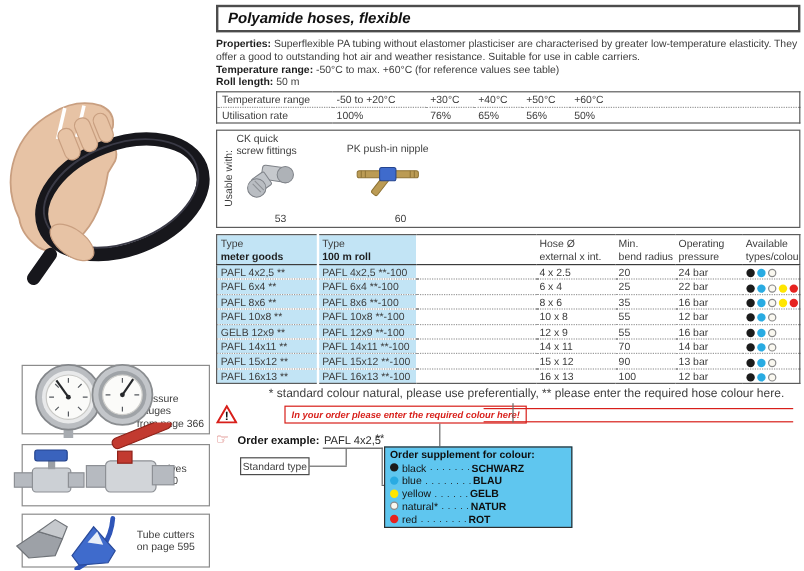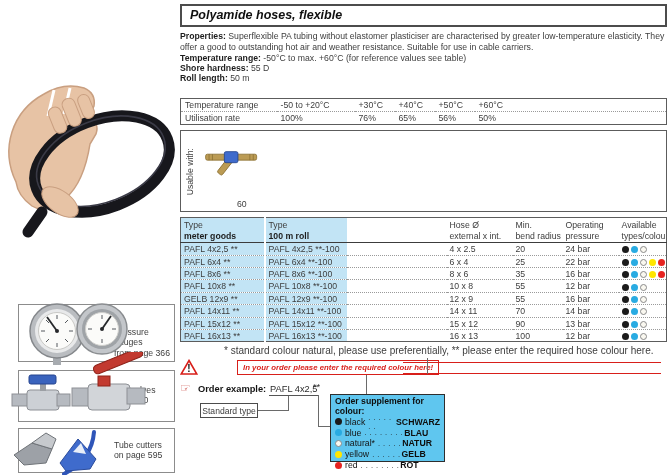--- a/index.html
+++ b/index.html
@@ -19,21 +19,21 @@
   
   #content { position: absolute; left: 180px; top: 0; width: 487px; }
   .title-box {
     margin-top: 4px; border: 2px solid #4c4c4c; padding: 2px 8px 3px;
     font-size: 12.5px; font-weight: bold; font-style: italic; color: #101010;
   }
   .props { margin-top: 4px; font-size: 8.7px; line-height: 1.24; color: #3d3d3d; }
   .props b, .spec b { color: #1d1d1d; }
   .spec { font-size: 8.7px; line-height: 1.18; }
   
-  .util-table { margin-top: 15px; width: 100%; border: 1.5px solid #5c5c5c; border-collapse: collapse; font-size: 8.7px; }
+  .util-table { margin-top: 3px; width: 100%; border: 1.5px solid #5c5c5c; border-collapse: collapse; font-size: 8.7px; }
   .util-table td { padding: 1px 2px 1px 4px; white-space: nowrap; }
   .util-table tr:first-child td { border-bottom: 1px dotted #9a9a9a; }
   
   .usable { margin-top: 5px; height: 82px; border: 1.5px solid #5c5c5c; display: flex; padding: 2px 0 2px 1px; }
   .uw-label { width: 15px; display: flex; align-items: center; justify-content: center; }
   .uw-label span { writing-mode: vertical-rl; transform: rotate(180deg); font-size: 8.7px; color: #3d3d3d; }
   .uw-item { display: flex; flex-direction: column; }
   .uw-item .cap { font-size: 8.7px; line-height: 1.12; color: #3d3d3d; }
   .uw-item .num-row { margin-top: auto; display: flex; font-size: 8.7px; color: #3d3d3d; }
   
@@ -66,21 +66,21 @@
   .conn { position: absolute; background: #6a6a6a; }
   .hand-icon { position: absolute; left: 0; top: 23px; font-family: "DejaVu Sans", sans-serif; font-size: 12px; color: #cc4b45; }
   .oe-label { position: absolute; left: 18px; top: 26px; font-size: 9.3px; font-weight: bold; color: #151515; }
   .oe-code { position: absolute; left: 89px; top: 26px; font-size: 9.3px; color: #2b2b2b; border-bottom: 1px solid #555; padding: 0 1px 1px; }
   .oe-suffix { position: absolute; left: 133px; top: 24px; font-size: 9.3px; color: #2b2b2b; }
   .std-box {
     position: absolute; left: 20px; top: 45px; width: 58px; height: 15px;
     border: 1.2px solid #4c4c4c; font-size: 8.6px; color: #3d3d3d; text-align: center; padding-top: 2px;
   }
   .legend {
-    position: absolute; left: 150px; top: 36px; width: 115px; height: 68px;
+    position: absolute; left: 140px; top: 36px; width: 157px; height: 68px;
     background: #5fc6ef; border: 1.5px solid #2e2e2e; padding: 1px 4px;
   }
   .legend-title { font-size: 8.7px; font-weight: bold; color: #0e0e0e; }
   .legend-row { display: flex; align-items: center; height: 10.8px; font-size: 8.7px; color: #141414; }
   .ldot { display: inline-block; width: 7px; height: 7px; border-radius: 50%; flex: 0 0 auto; }
   .legend-row .nm { margin-left: 3px; }
   .legend-row .dts { margin-left: 3px; font-size: 7.5px; letter-spacing: 0.5px; color: #202020; }
   .legend-row .de { margin-left: 1px; font-weight: bold; color: #0e0e0e; }
 </style>
 </head>
@@ -165,21 +165,20 @@
   </svg>
 </div>
 
 <div id="content">
 
   <div class="title-box">Polyamide hoses, flexible</div>
 
   <div class="props"><b>Properties:</b><span> Superflexible PA tubing without elastomer plasticiser are characterised by greater low-temperature elasticity. They offer a good to outstanding hot air and weather resistance. Suitable for use in cable carriers.</span></div>
 
   <div class="spec"><b>Temperature range:</b><span> -50°C to max. +60°C (for reference values see table)</span></div>
-  <div class="spec"><b>Shore hardness:</b><span> 55 D</span></div>
   <div class="spec"><b>Roll length:</b><span> 50 m</span></div>
 
   <table class="util-table">
     <tbody>
         <tr>
       <td style="width:96px">Temperature range</td>
       <td style="width:78px">-50 to +20°C</td>
       <td style="width:40px">+30°C</td>
       <td style="width:40px">+40°C</td>
       <td style="width:40px">+50°C</td>
@@ -193,21 +192,38 @@
       <td>56%</td>
       <td>50%</td>
     </tr>
   </tbody>
     </table>
 
   <div class="usable">
     <div class="uw-label">
       <span>Usable with:</span>
     </div>
+    <div class="uw-item" style="width:92px;">
+      <div class="cap">CK quick</div>
+      <div class="cap">screw fittings</div>
+      <svg width="56" height="34" viewBox="0 0 56 40" style="margin-top:1px">
+        <g stroke="#7e8288" stroke-width="1">
+          <rect x="20" y="8" width="26" height="14" rx="3" fill="#c6c9cd" transform="rotate(8 33 15)"></rect>
+          <circle cx="43" cy="16" r="8" fill="#aeb2b7"></circle>
+          <rect x="12" y="16" width="15" height="15" rx="2" fill="#c0c4c9" transform="rotate(-35 19 23)"></rect>
+          <circle cx="15" cy="29" r="9" fill="#b9bdc2"></circle>
+          <path d="M11 25l8 8M13 22l9 9" stroke="#8d9095"></path>
+        </g>
+      </svg>
+      <div class="num-row" style="padding-left:32px">
+        <span>53</span>
+      </div>
+    </div>
     <div class="uw-item" style="flex:1;padding-top:9px;">
+      <div class="cap">PK push-in nipple</div>
       <svg width="70" height="34" viewBox="0 0 70 40" style="margin-top:2px">
         <g transform="rotate(38 34 18)">
           <rect x="30" y="18" width="7" height="22" rx="2" fill="#bb9b54" stroke="#8e7335"></rect>
         </g>
         <rect x="4" y="12" width="60" height="7" rx="2" fill="#bb9b54" stroke="#8e7335"></rect>
         <path d="M8 12v7M12 12v7M56 12v7M60 12v7" stroke="#8e7335"></path>
         <rect x="26" y="9" width="16" height="13" rx="2" fill="#3f6bcc" stroke="#24448f"></rect>
       </svg>
       <div class="num-row" style="padding-left:40px">
         <span>60</span>
@@ -366,30 +382,30 @@
         <span class="dts">. . . . . . .</span>
         <span class="de">SCHWARZ</span>
       </div>
       <div class="legend-row">
         <span class="ldot c-blue"></span>
         <span class="nm">blue</span>
         <span class="dts">. . . . . . . .</span>
         <span class="de">BLAU</span>
       </div>
       <div class="legend-row">
+        <span class="ldot c-yellow"></span>
+        <span class="nm">yellow</span>
+        <span class="dts">. . . . . .</span>
+        <span class="de">GELB</span>
+      </div>
+      <div class="legend-row">
         <span class="ldot c-natural"></span>
         <span class="nm">natural*</span>
         <span class="dts">. . . . .</span>
         <span class="de">NATUR</span>
-      </div>
-      <div class="legend-row">
-        <span class="ldot c-yellow"></span>
-        <span class="nm">yellow</span>
-        <span class="dts">. . . . . .</span>
-        <span class="de">GELB</span>
       </div>
       <div class="legend-row">
         <span class="ldot c-red"></span>
         <span class="nm">red</span>
         <span class="dts">. . . . . . . .</span>
         <span class="de">ROT</span>
       </div>
     </div>
   </div>
 </div>

